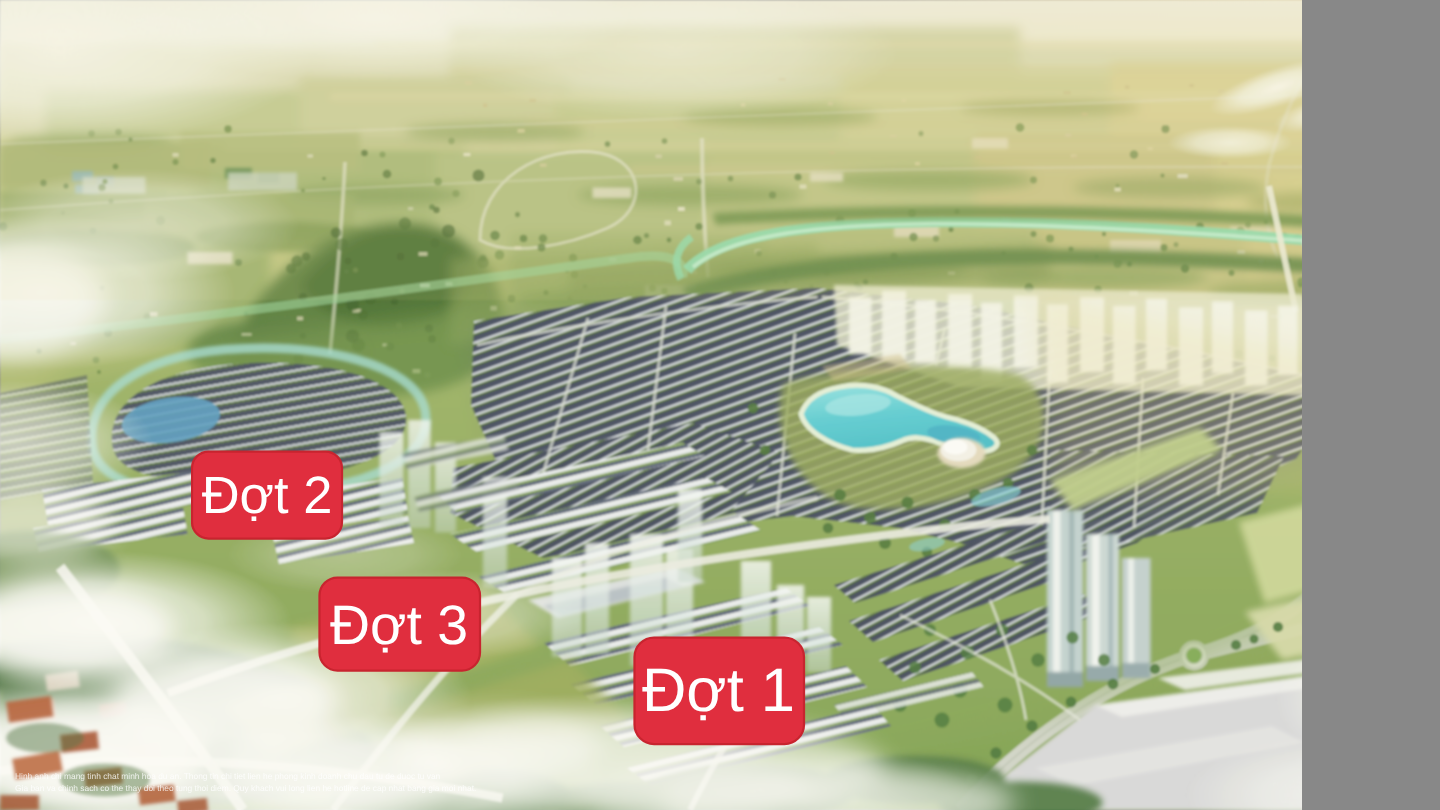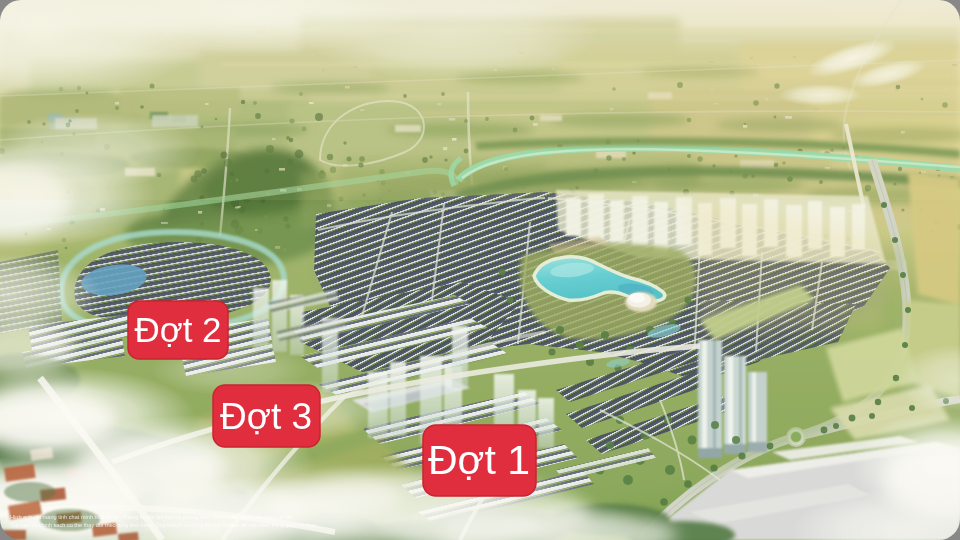--- a/index.html
+++ b/index.html
@@ -1,16 +1,16 @@
 <!DOCTYPE html>
 <html><head>
 <meta charset="utf-8">
 <style>
   html,body{margin:0;padding:0;background:#888;}
-  #stage{width:960px;height:540px;position:relative;overflow:hidden;font-family:"Liberation Sans",sans-serif;border-radius:21px;}
+  #stage{width:868px;height:540px;position:relative;overflow:hidden;font-family:"Liberation Sans",sans-serif;}
 </style>
 </head>
 <body>
 <div id="stage">
 <svg width="960" height="540" viewBox="0 0 960 540">
 <defs>
   <linearGradient id="base" x1="0" y1="0" x2="0" y2="1">
     <stop offset="0" stop-color="#efecdc"></stop>
     <stop offset="0.12" stop-color="#e0e0ba"></stop>
     <stop offset="0.28" stop-color="#c7cb8c"></stop>

